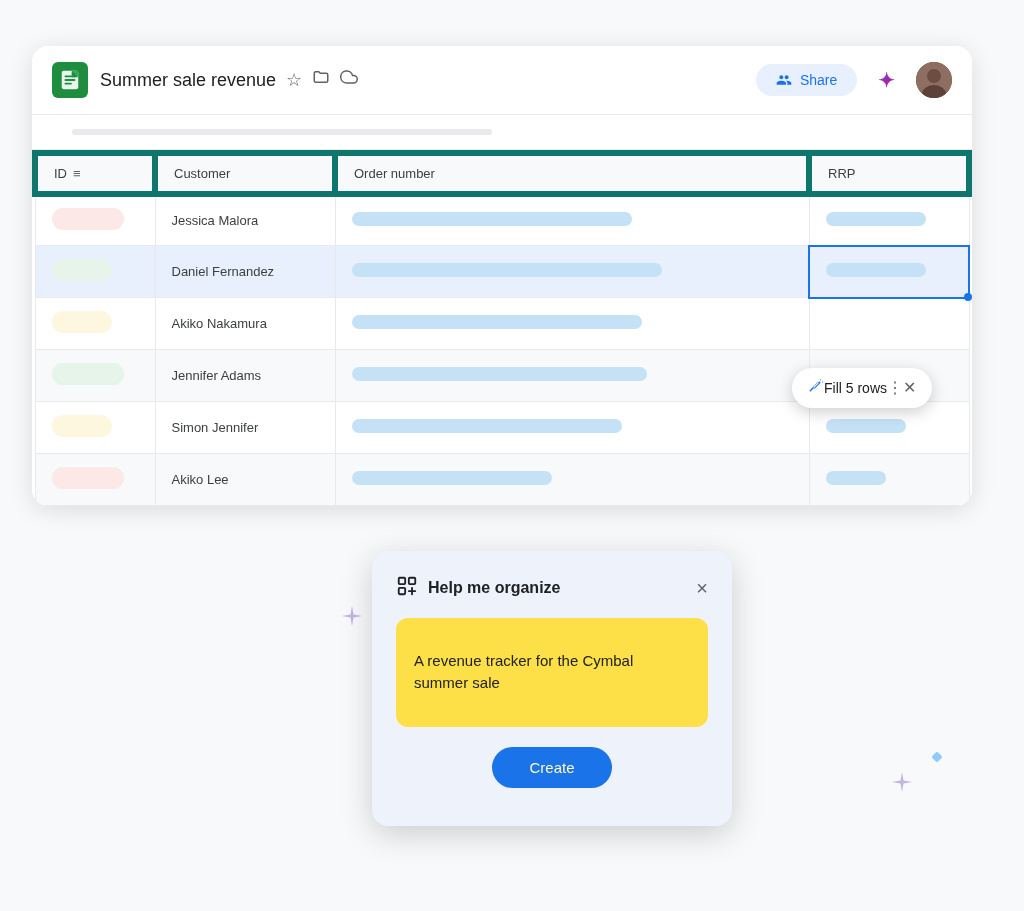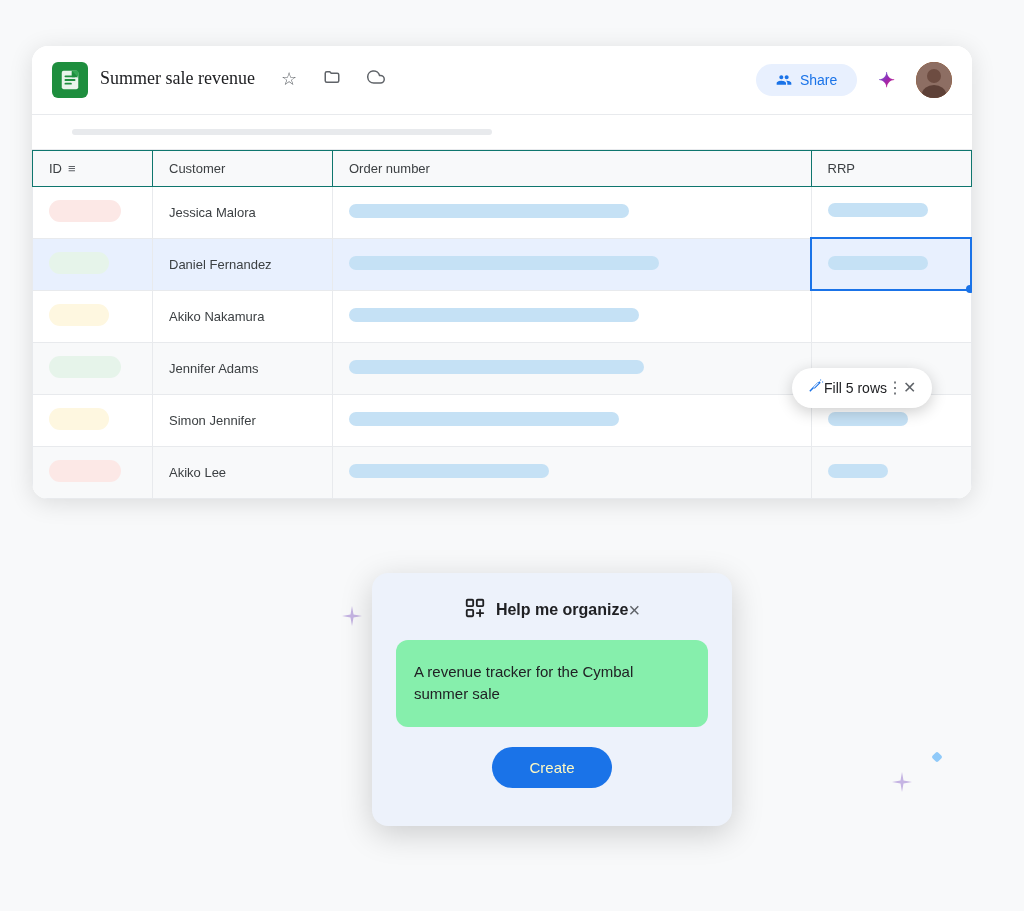--- a/index.html
+++ b/index.html
@@ -54,24 +54,23 @@
       flex-shrink: 0;
     }
 
     .sheets-icon svg {
       width: 22px;
       height: 22px;
     }
 
     .title-area {
       display: flex;
-      align-items: flex-start;
-      gap: 26px;
+      align-items: flex-end;
+      gap: 10px;
       flex: 1;
-      font-family: Liberation Serif, serif;
     }
 
     .doc-title {
       font-size: 18px;
       font-weight: 500;
       color: #202124;
     }
 
     .title-icon {
       color: #5f6368;
@@ -131,21 +130,21 @@
     }
 
     
     .spreadsheet-table {
       width: 100%;
       border-collapse: collapse;
     }
 
     .spreadsheet-table th {
       background: #f8f9fa;
-      border: 1px solid #0f766e;
+      border: 6px solid #0f766e;
       padding: 10px 16px;
       font-size: 13px;
       font-weight: 500;
       color: #3c4043;
       text-align: left;
     }
 
     .spreadsheet-table td {
       border: 1px solid #e8eaed;
       padding: 10px 16px;
@@ -248,21 +247,21 @@
       border-radius: 16px;
       box-shadow: 0 8px 32px rgba(0,0,0,0.18);
       padding: 24px;
       width: 360px;
       z-index: 20;
     }
 
     .dialog-header {
       display: flex;
       align-items: center;
-      justify-content: center;
+      justify-content: space-between;
       margin-bottom: 16px;
     }
 
     .dialog-title-row {
       display: flex;
       align-items: center;
       gap: 10px;
     }
 
     .organize-icon {
@@ -278,23 +277,23 @@
 
     .dialog-close {
       color: #5f6368;
       font-size: 20px;
       cursor: pointer;
       background: none;
       border: none;
     }
 
     .dialog-content {
-      background: #86efac;
+      background: #fde047;
       border-radius: 12px;
-      padding: 21px 18px;
+      padding: 32px 18px;
       margin-bottom: 20px;
       font-size: 15px;
       color: #202124;
       line-height: 1.5;
       min-height: 70px;
     }
 
     .create-btn {
       display: block;
       width: 120px;

